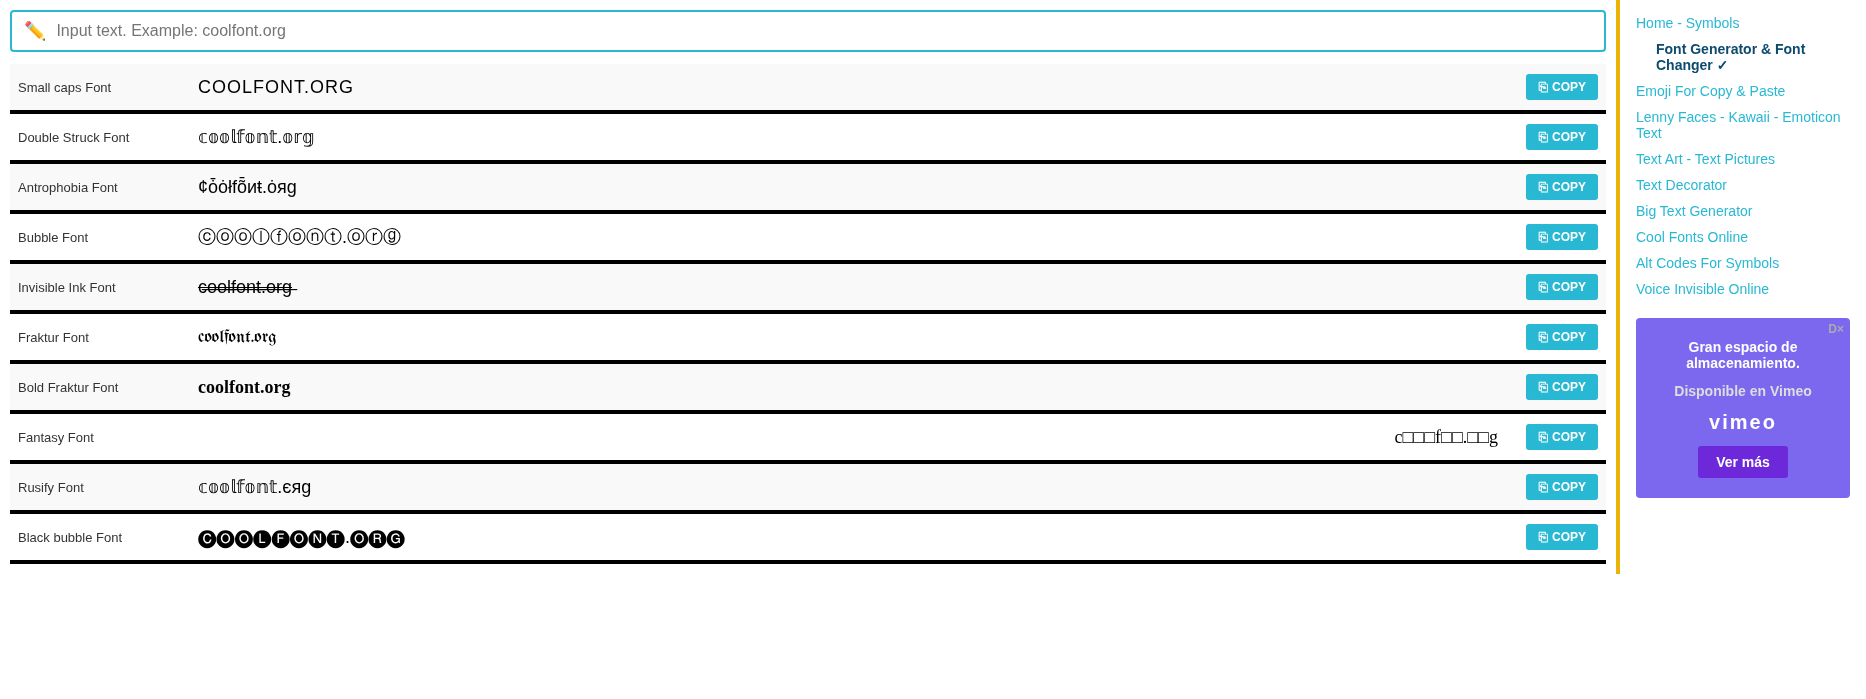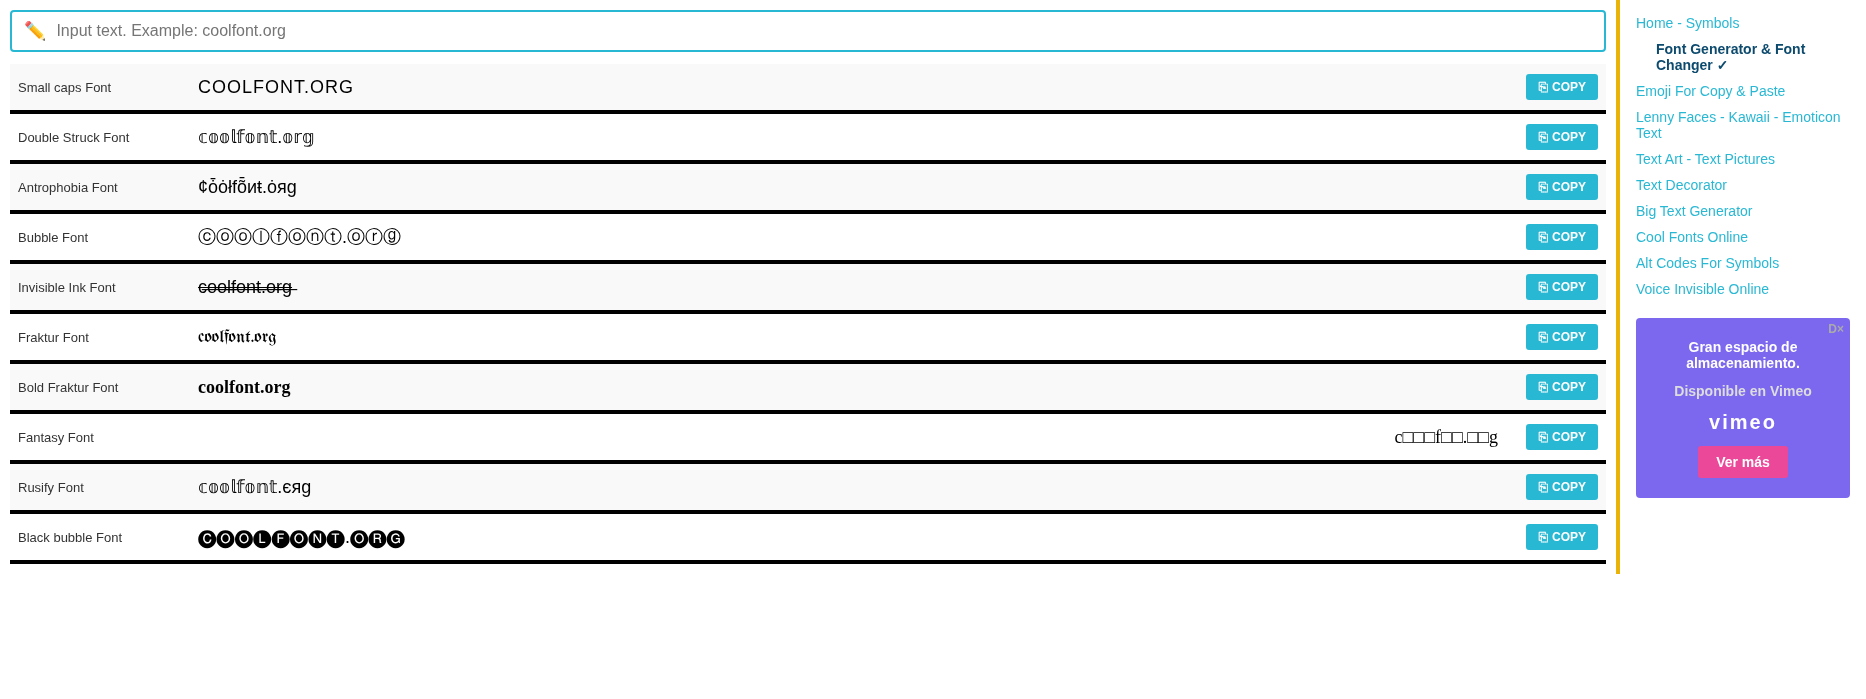--- a/index.html
+++ b/index.html
@@ -104,21 +104,21 @@
     }
     .ad-box .ad-close {
       position: absolute;
       top: 4px;
       right: 6px;
       color: #aaa;
       font-size: 12px;
       cursor: pointer;
     }
     .ad-box .ad-btn {
-      background: #ec4899;
+      background: #6d28d9;
       color: #fff;
       border: none;
       border-radius: 3px;
       padding: 8px 18px;
       cursor: pointer;
       font-size: 14px;
       font-weight: bold;
     }
   </style>
 </head>

